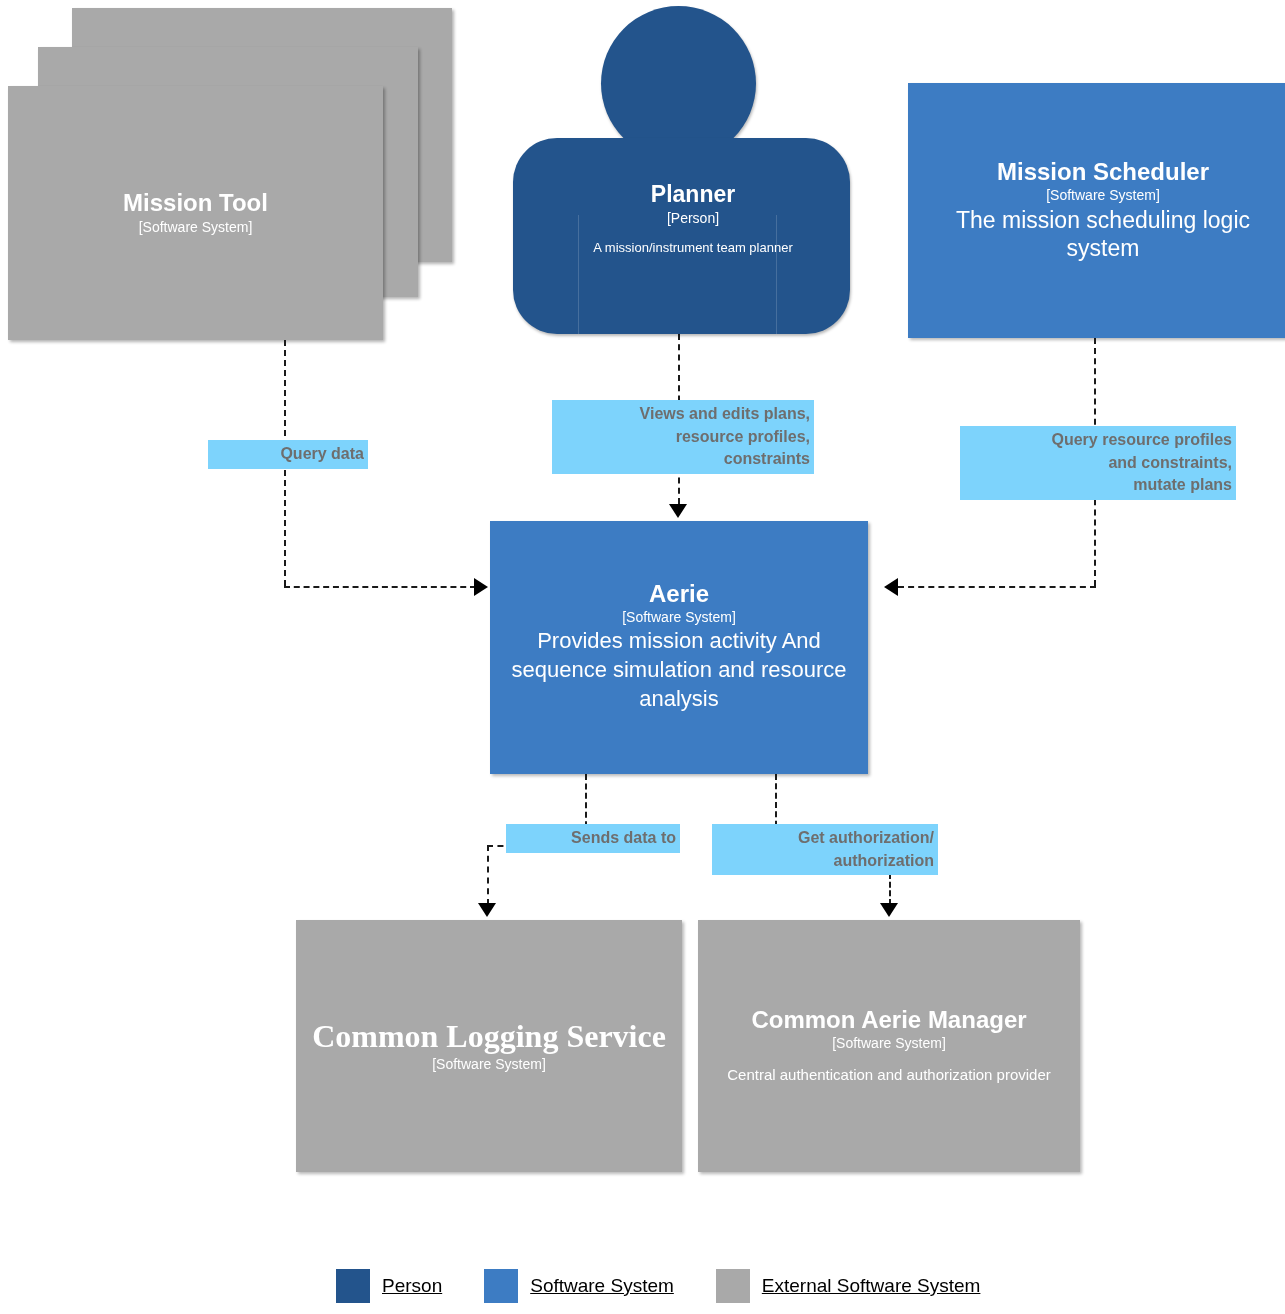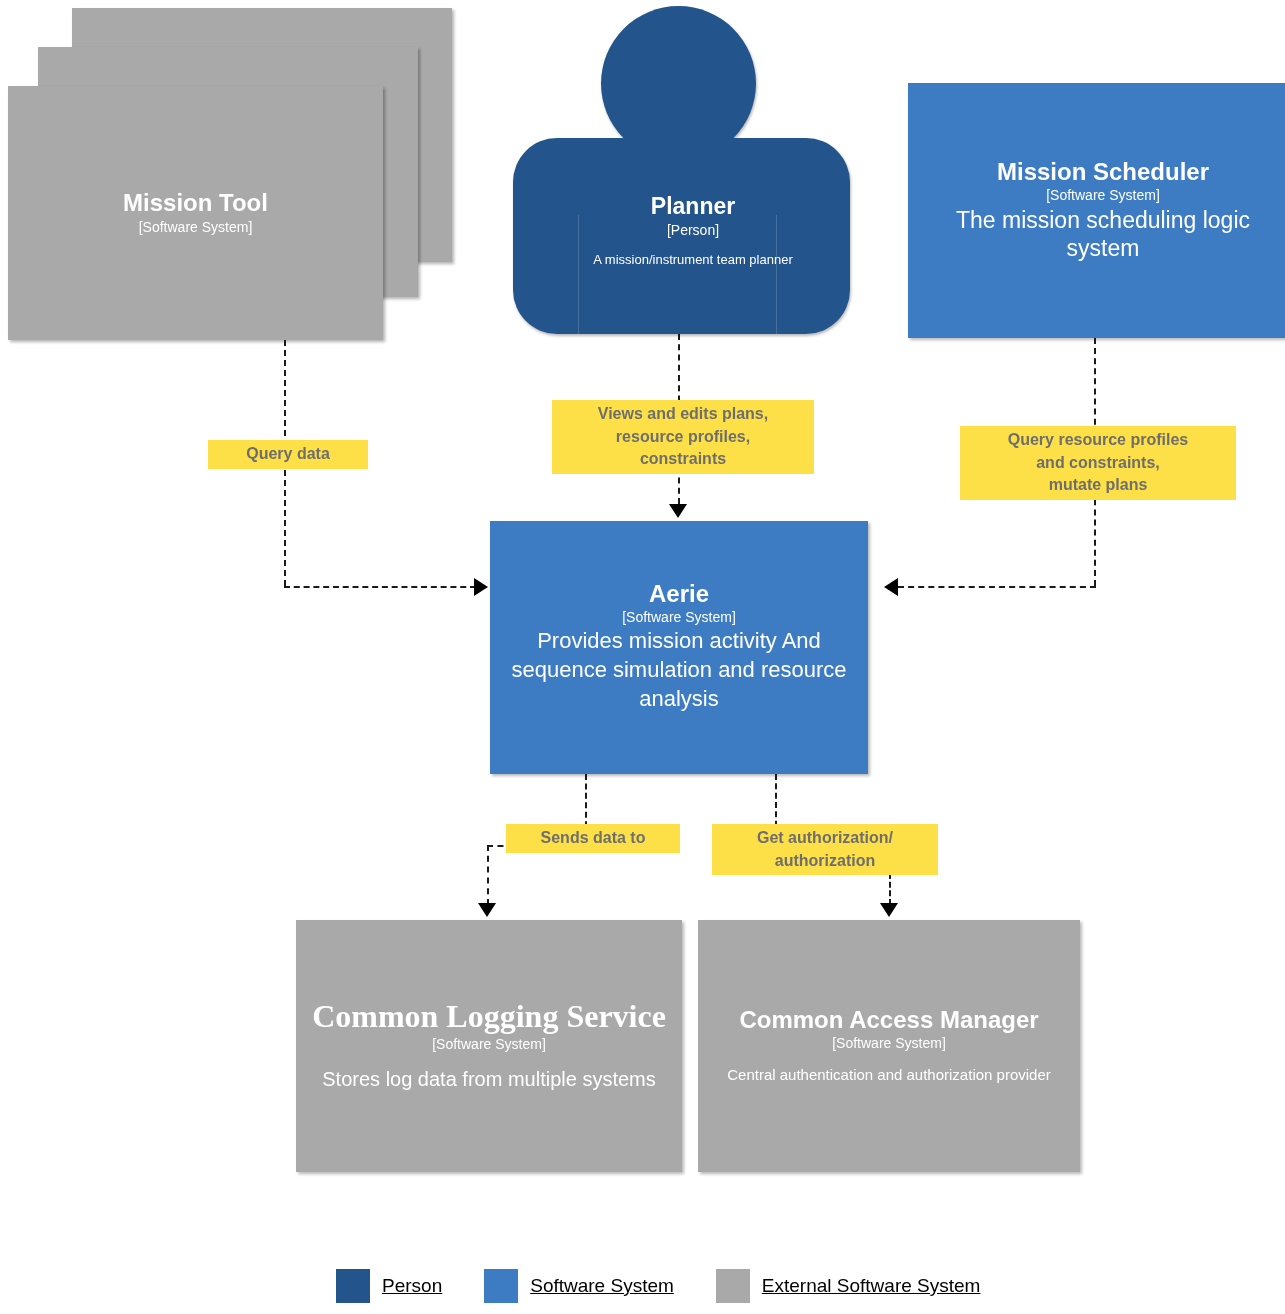--- a/index.html
+++ b/index.html
@@ -112,22 +112,22 @@
     border-top: 9px solid transparent;
     border-bottom: 9px solid transparent;
     border-right: 14px solid #000000;
   }
   .edge-label {
     position: absolute;
     color: #6e6e6e;
     font-weight: bold;
     font-size: 16px;
     line-height: 1.42;
-    text-align: center;
-    background: #fde047;
+    text-align: right;
+    background: #7dd3fc;
     white-space: pre-line;
   }
 
   
   #legend {
     position: absolute;
     left: 336px;
     top: 1269px;
     display: flex;
     align-items: center;
@@ -164,21 +164,21 @@
         <span class="n-type" style="font-size:14px; margin-top:2px;">[Software System]</span>
       </div>
     </div>
   </div>
 
   <div>
     <div class="person-head" style="left:601px; top:6px; width:155px; height:155px;"></div>
     <div class="person-body" style="left:513px; top:138px; width:337px; height:196px;"></div>
     <div class="person-arm" style="left:578px; top:215px; height:119px;"></div>
     <div class="person-arm" style="left:776px; top:215px; height:119px;"></div>
-    <div class="node" style="left:513px; top:156px; width:360px; height:150px;">
+    <div class="node" style="left:513px; top:144px; width:360px; height:150px;">
       <div class="node-inner">
         <span class="n-title" style="font-size:23px;">Planner</span>
         <span class="n-type" style="font-size:14px; margin-top:2px;">[Person]</span>
         <span class="n-desc" style="font-size:13px; margin-top:14px; padding:0 18px;">A mission/instrument team planner</span>
       </div>
     </div>
   </div>
 
   <div class="node box sys" style="left:908px; top:83px; width:390px; height:255px;">
     <div class="node-inner" style="padding:0 14px;">
@@ -196,28 +196,26 @@
 And sequence
 simulation and resource
 analysis</span>
     </div>
   </div>
 
   <div class="node box ext" style="left:296px; top:920px; width:386px; height:252px;">
     <div class="node-inner" style="padding:0 10px;">
       <span class="n-title" style="font-size:32px;font-family:Liberation Serif, serif;">Common Logging Service</span>
       <span class="n-type" style="font-size:14px; margin-top:1px;">[Software System]</span>
-      <span class="n-desc" style="font-size:20px; margin-top:14px; line-height:1.35;">Stores log data from
-multiple systems</span>
     </div>
   </div>
 
   <div class="node box ext" style="left:698px; top:920px; width:382px; height:252px;">
     <div class="node-inner" style="padding:0 10px;">
-      <span class="n-title" style="font-size:24px;">Common Access Manager</span>
+      <span class="n-title" style="font-size:24px;">Common Aerie Manager</span>
       <span class="n-type" style="font-size:14px; margin-top:1px;">[Software System]</span>
       <span class="n-desc" style="font-size:15px; margin-top:14px; line-height:1.35;">Central authentication and
 authorization provider</span>
     </div>
   </div>
 
   <div>
     <div class="edge-v" style="left:284px; top:340px; height:246px;"></div>
     <div class="edge-h" style="left:284px; top:586px; width:192px;"></div>
     <div class="arrow-right" style="left:474px; top:578px;"></div>

